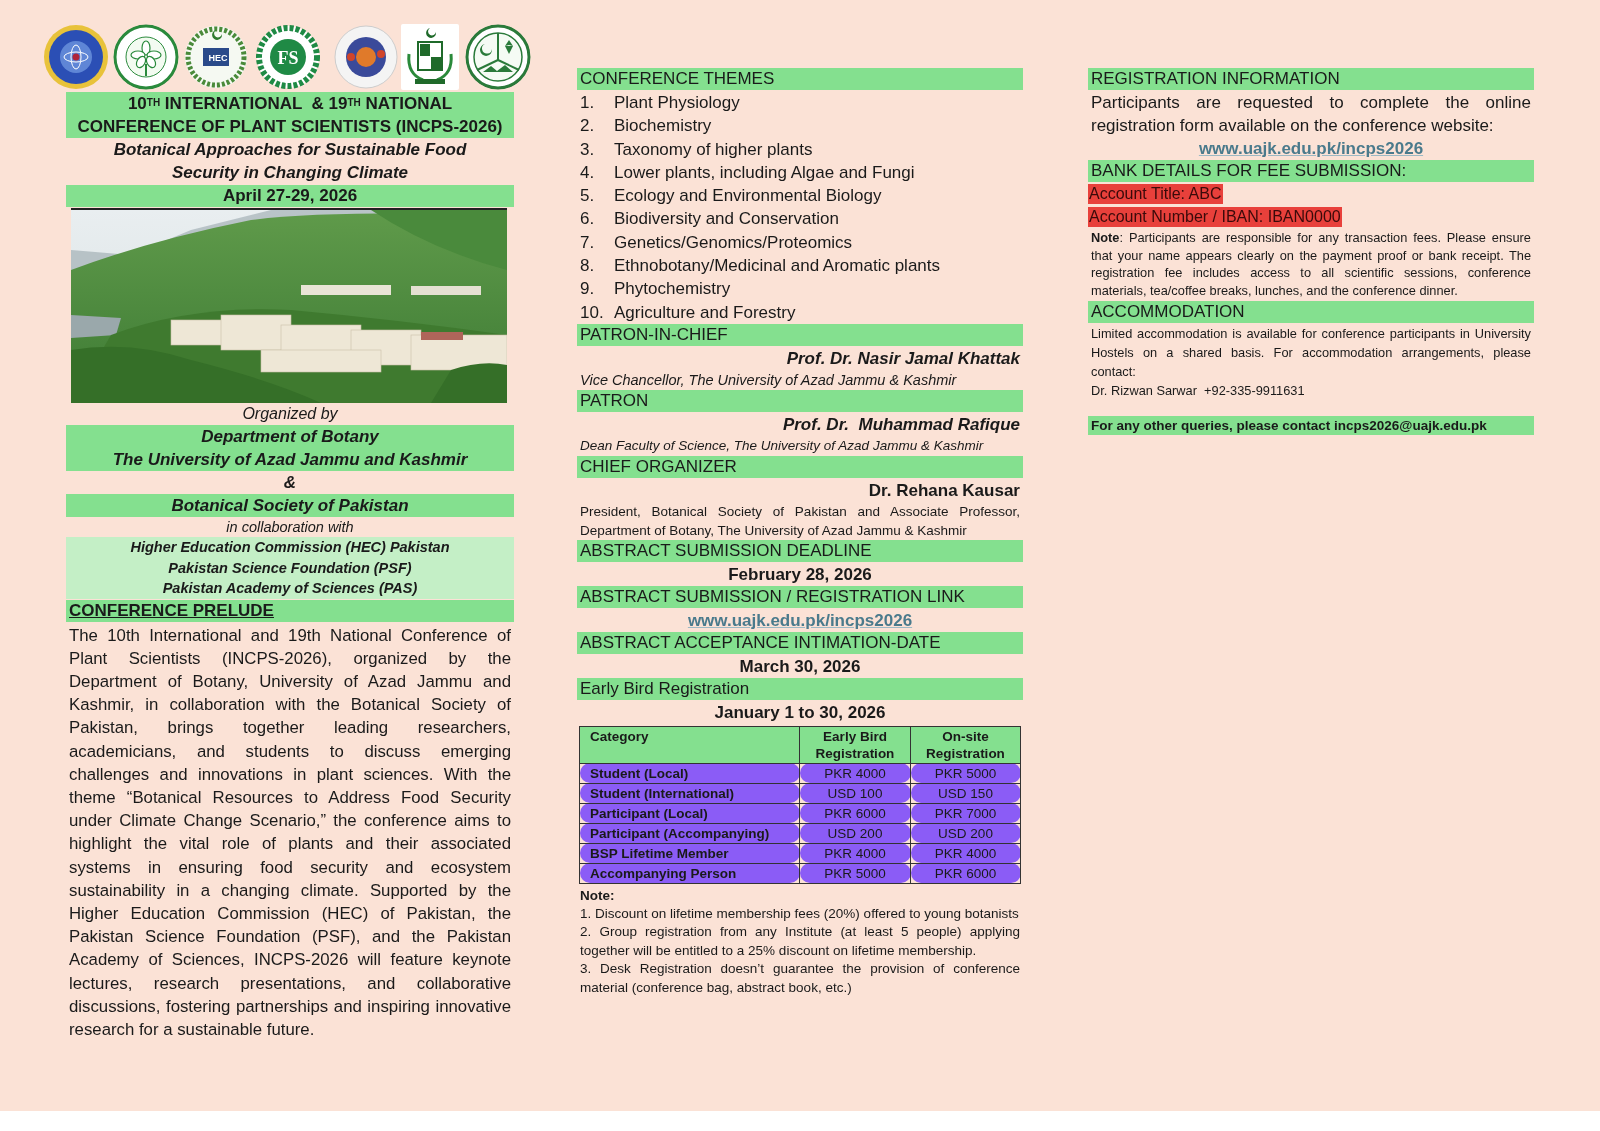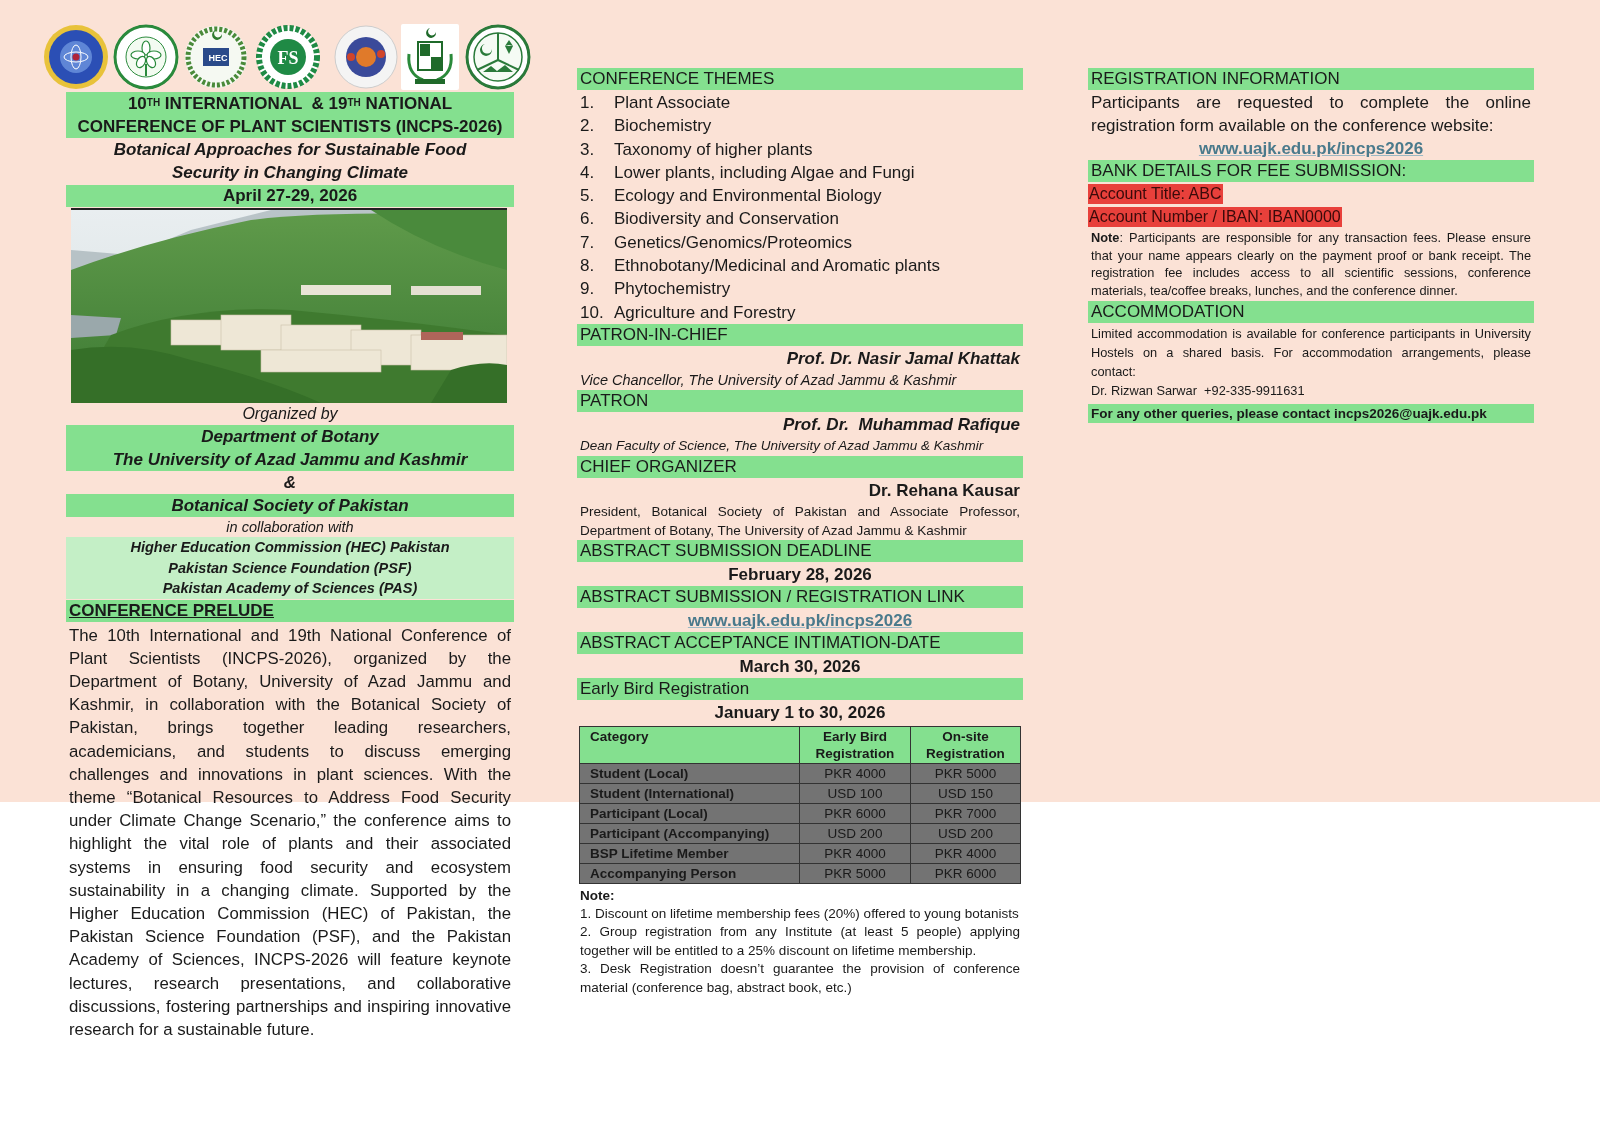--- a/index.html
+++ b/index.html
@@ -3,21 +3,21 @@
 <meta charset="utf-8">
 <style>
   html, body { margin: 0; padding: 0; }
   body {
     width: 1600px; height: 1131px; overflow: hidden;
     background: #ffffff;
     font-family: "Liberation Sans", "DejaVu Sans", sans-serif;
     color: #1a1a1a;
   }
   .page {
-    position: absolute; left: 0; top: 0; width: 1600px; height: 802px;
+    position: absolute; left: 0; top: 0; width: 1600px; height: 1111px;
     background: #fbe2d6;
   }
   .col { position: absolute; }
   .col2 { left: 577px; top: 68px; width: 446px; }
   .col3 { left: 1088px; top: 68px; width: 446px; }
 
   .logos { position: absolute; left: 43px; top: 24px; width: 490px; height: 66px; }
   .logo { position: absolute; top: 0; width: 66px; height: 66px; border-radius: 50%; box-sizing: border-box; overflow: hidden; }
   .logo svg { width: 100%; height: 100%; display: block; }
 
@@ -54,32 +54,32 @@
   .person-desc { font-size: 13.5px; line-height: 19px; padding: 0 3px; text-align: justify; text-align-last: left; }
 
   .center-date { font-weight: bold; font-size: 17px; line-height: 23px; text-align: center; }
   .link { font-weight: bold; font-size: 17px; line-height: 23px; text-align: center; color: #4a7a8c; text-decoration: underline; text-decoration-color: #9cb9c4; }
 
   table.fees { border-collapse: collapse; width: 442px; margin: 2px 0 0 2px; font-size: 13.5px; }
   table.fees th, table.fees td { border: 1.5px solid #333; padding: 1px 4px; line-height: 17px; }
   table.fees th { background: #84e08f; font-weight: bold; vertical-align: top; }
   table.fees th.cat { text-align: left; padding-left: 10px; }
   table.fees th.num { text-align: center; }
-  table.fees td { background: #737373; }
+  table.fees td { background: #8b5cf6; border-radius: 10px; }
   table.fees td.cat { font-weight: bold; padding-left: 10px; }
   table.fees td.num { text-align: center; }
 
   .note-title { font-weight: bold; font-size: 13.5px; line-height: 19px; padding: 2px 3px 0 3px; }
   .note-item { font-size: 13.5px; line-height: 18.5px; padding: 0 3px; text-align: justify; text-align-last: left; }
 
   .reg-text { font-size: 17px; line-height: 23px; padding: 0 3px; text-align: justify; text-align-last: left; }
   .red-line { display: inline-block; background: #e8403b; color: #3a0a0a; font-size: 16px; line-height: 20px; padding: 0 1px; margin: 1px 0 2px 3px; }
   .small-text { font-size: 12.8px; line-height: 17.5px; padding: 0 3px; text-align: justify; text-align-last: left; }
   .small-text b { font-weight: bold; }
-  .contact-band { font-weight: bold; font-size: 13.5px; line-height: 19px; padding: 0 3px; margin-top: 4px; }
+  .contact-band { font-weight: bold; font-size: 13.5px; line-height: 19px; padding: 0 3px; margin-top: 16px; }
 </style>
 </head>
 <body>
 
 <div class="page">
 
   <div class="logos">
     <div class="logo" style="left:0;">
       <svg viewBox="0 0 66 66">
           <circle cx="33" cy="33" r="32" fill="#e8c23a"></circle>
@@ -215,21 +215,21 @@
     </div>
     <div class="band prelude-hdr"><span>CONFERENCE PRELUDE</span></div>
     <div class="prelude">The 10th International and 19th National Conference of Plant Scientists (INCPS-2026), organized by the Department of Botany, University of Azad Jammu and Kashmir, in collaboration with the Botanical Society of Pakistan, brings together leading researchers, academicians, and students to discuss emerging challenges and innovations in plant sciences. With the theme “Botanical Resources to Address Food Security under Climate Change Scenario,” the conference aims to highlight the vital role of plants and their associated systems in ensuring food security and ecosystem sustainability in a changing climate. Supported by the Higher Education Commission (HEC) of Pakistan, the Pakistan Science Foundation (PSF), and the Pakistan Academy of Sciences, INCPS-2026 will feature keynote lectures, research presentations, and collaborative discussions, fostering partnerships and inspiring innovative research for a sustainable future.</div>
   </div>
 
   <div class="col col2">
     <div class="band hdr">CONFERENCE THEMES</div>
     <ul class="themes">
       <li>
           <span class="num">1.</span>
-          <span>Plant Associate</span>
+          <span>Plant Physiology</span>
         </li>
       <li>
           <span class="num">2.</span>
           <span>Biochemistry</span>
         </li>
       <li>
           <span class="num">3.</span>
           <span>Taxonomy of higher plants</span>
         </li>
       <li>

